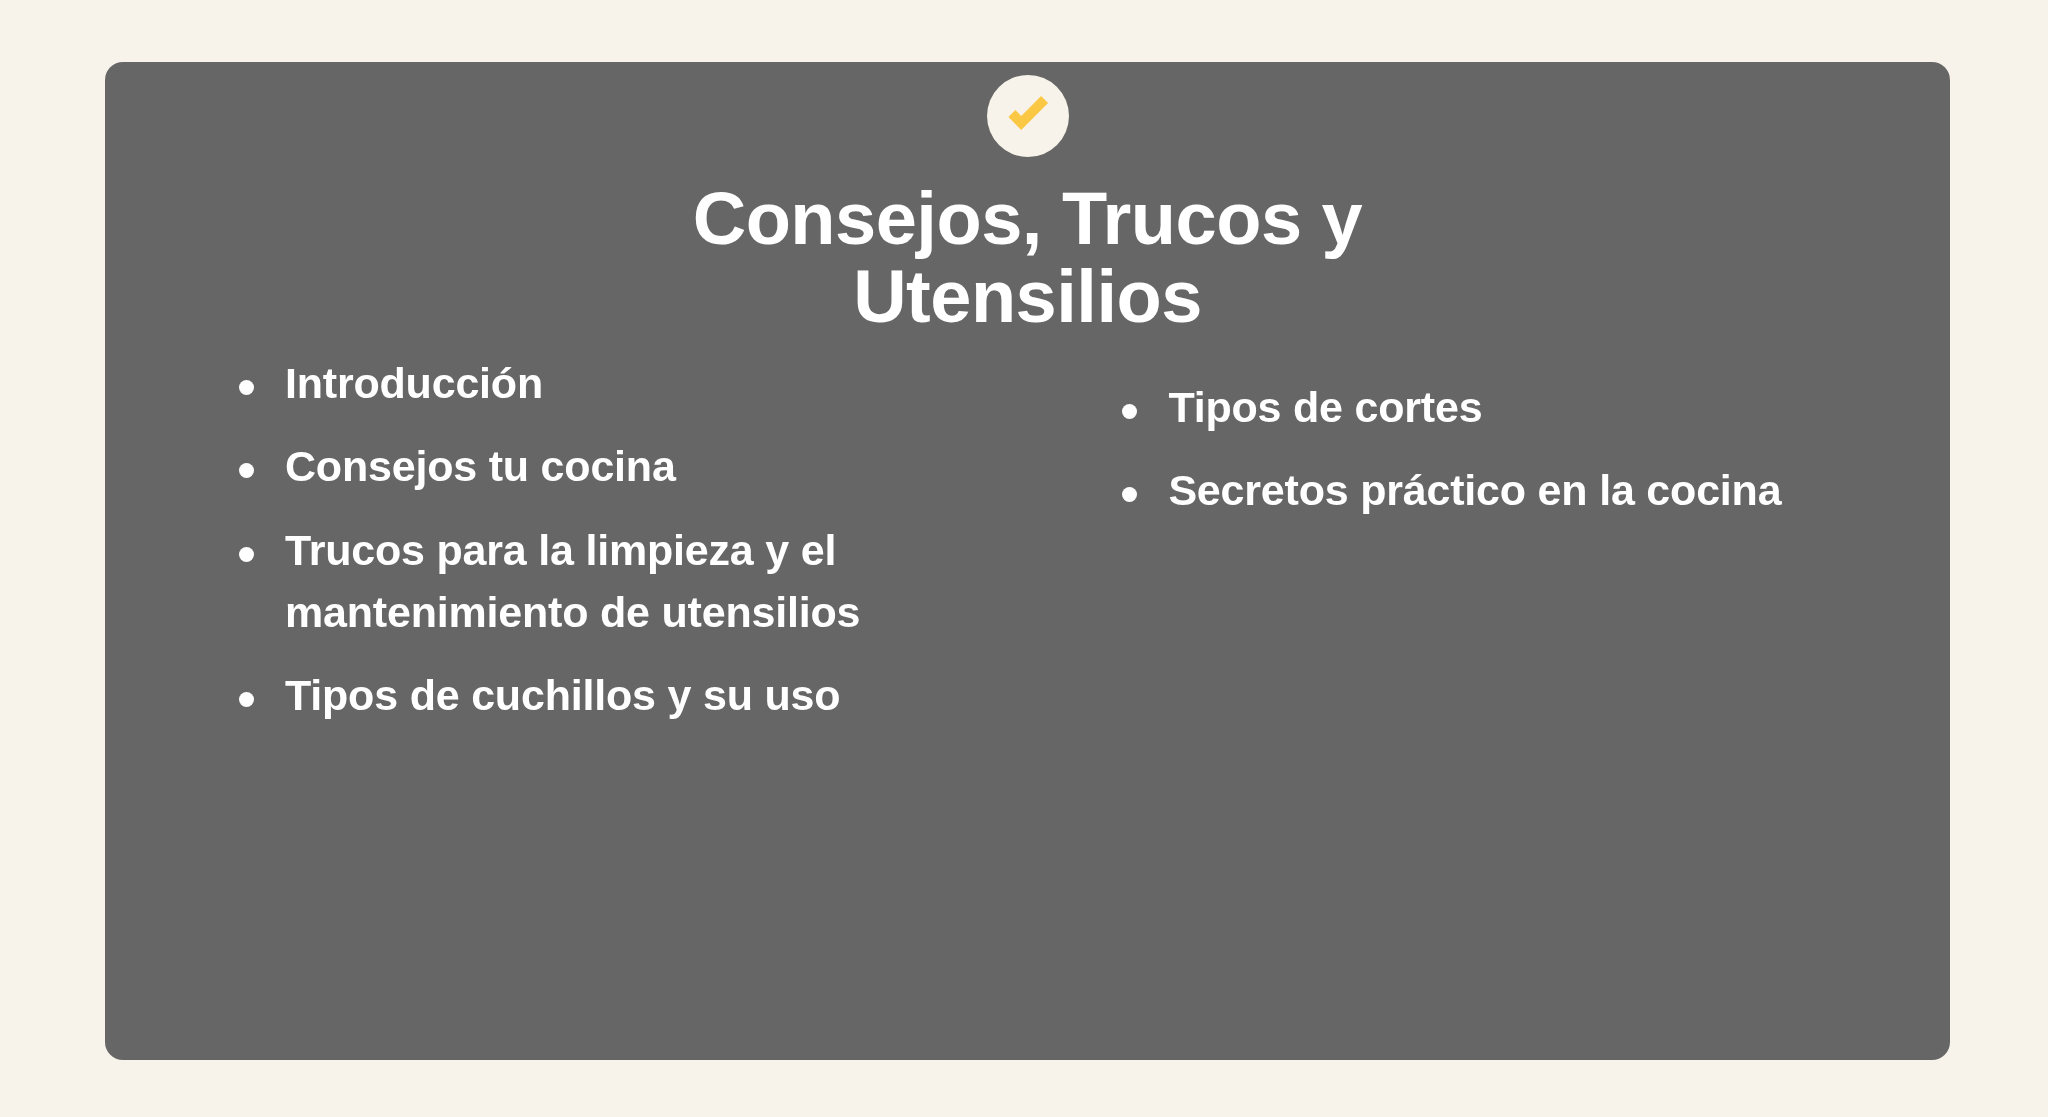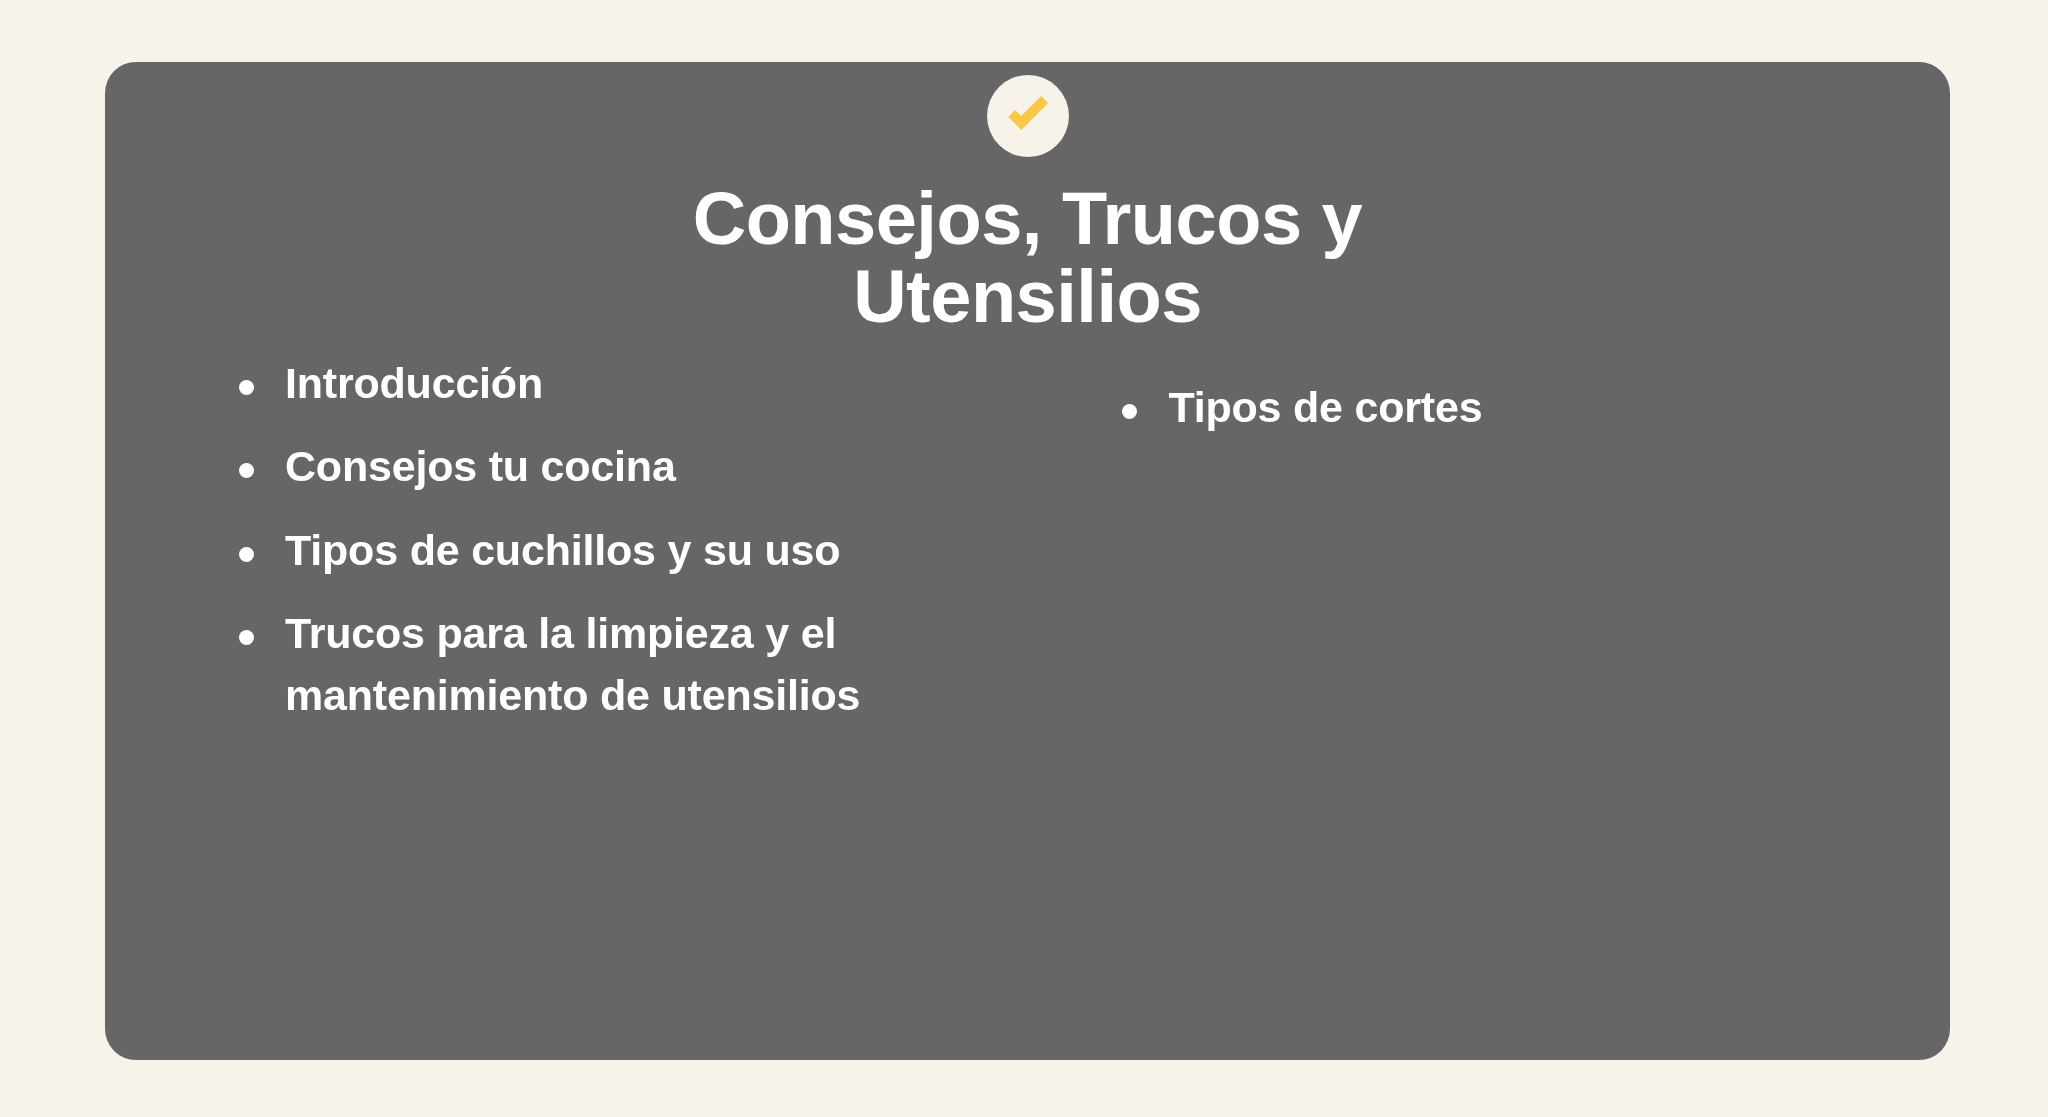--- a/index.html
+++ b/index.html
@@ -23,21 +23,21 @@
   }
 
   
   .card {
     position: absolute;
     left: 105px;
     top: 62px;
     width: 1845px;
     height: 998px;
     background: #666666;
-    border-radius: 31px;
+    border-radius: 18px;
     box-sizing: border-box;
   }
 
   
   .badge {
     position: absolute;
     left: 50%;
     top: 13px;
     transform: translateX(-50%);
     width: 82px;
@@ -142,31 +142,34 @@
 
       <div class="col col-left">
         <ul class="bullets">
           <li>
             <span>Introducción</span>
           </li>
           <li>
             <span>Consejos tu cocina</span>
           </li>
           <li>
-            <span>Tipos de cuchillos y su uso</span>
+            <span>Trucos para la limpieza y el mantenimiento de utensilios</span>
           </li>
           <li>
-            <span>Trucos para la limpieza y el mantenimiento de utensilios</span>
+            <span>Tipos de cuchillos y su uso</span>
           </li>
         </ul>
       </div>
 
       <div class="col col-right">
         <ul class="bullets">
           <li>
             <span>Tipos de cortes</span>
           </li>
+          <li>
+            <span>Secretos práctico en la cocina</span>
+          </li>
         </ul>
       </div>
 
     </div>
   </div>
 </div>
 
 </body></html>

